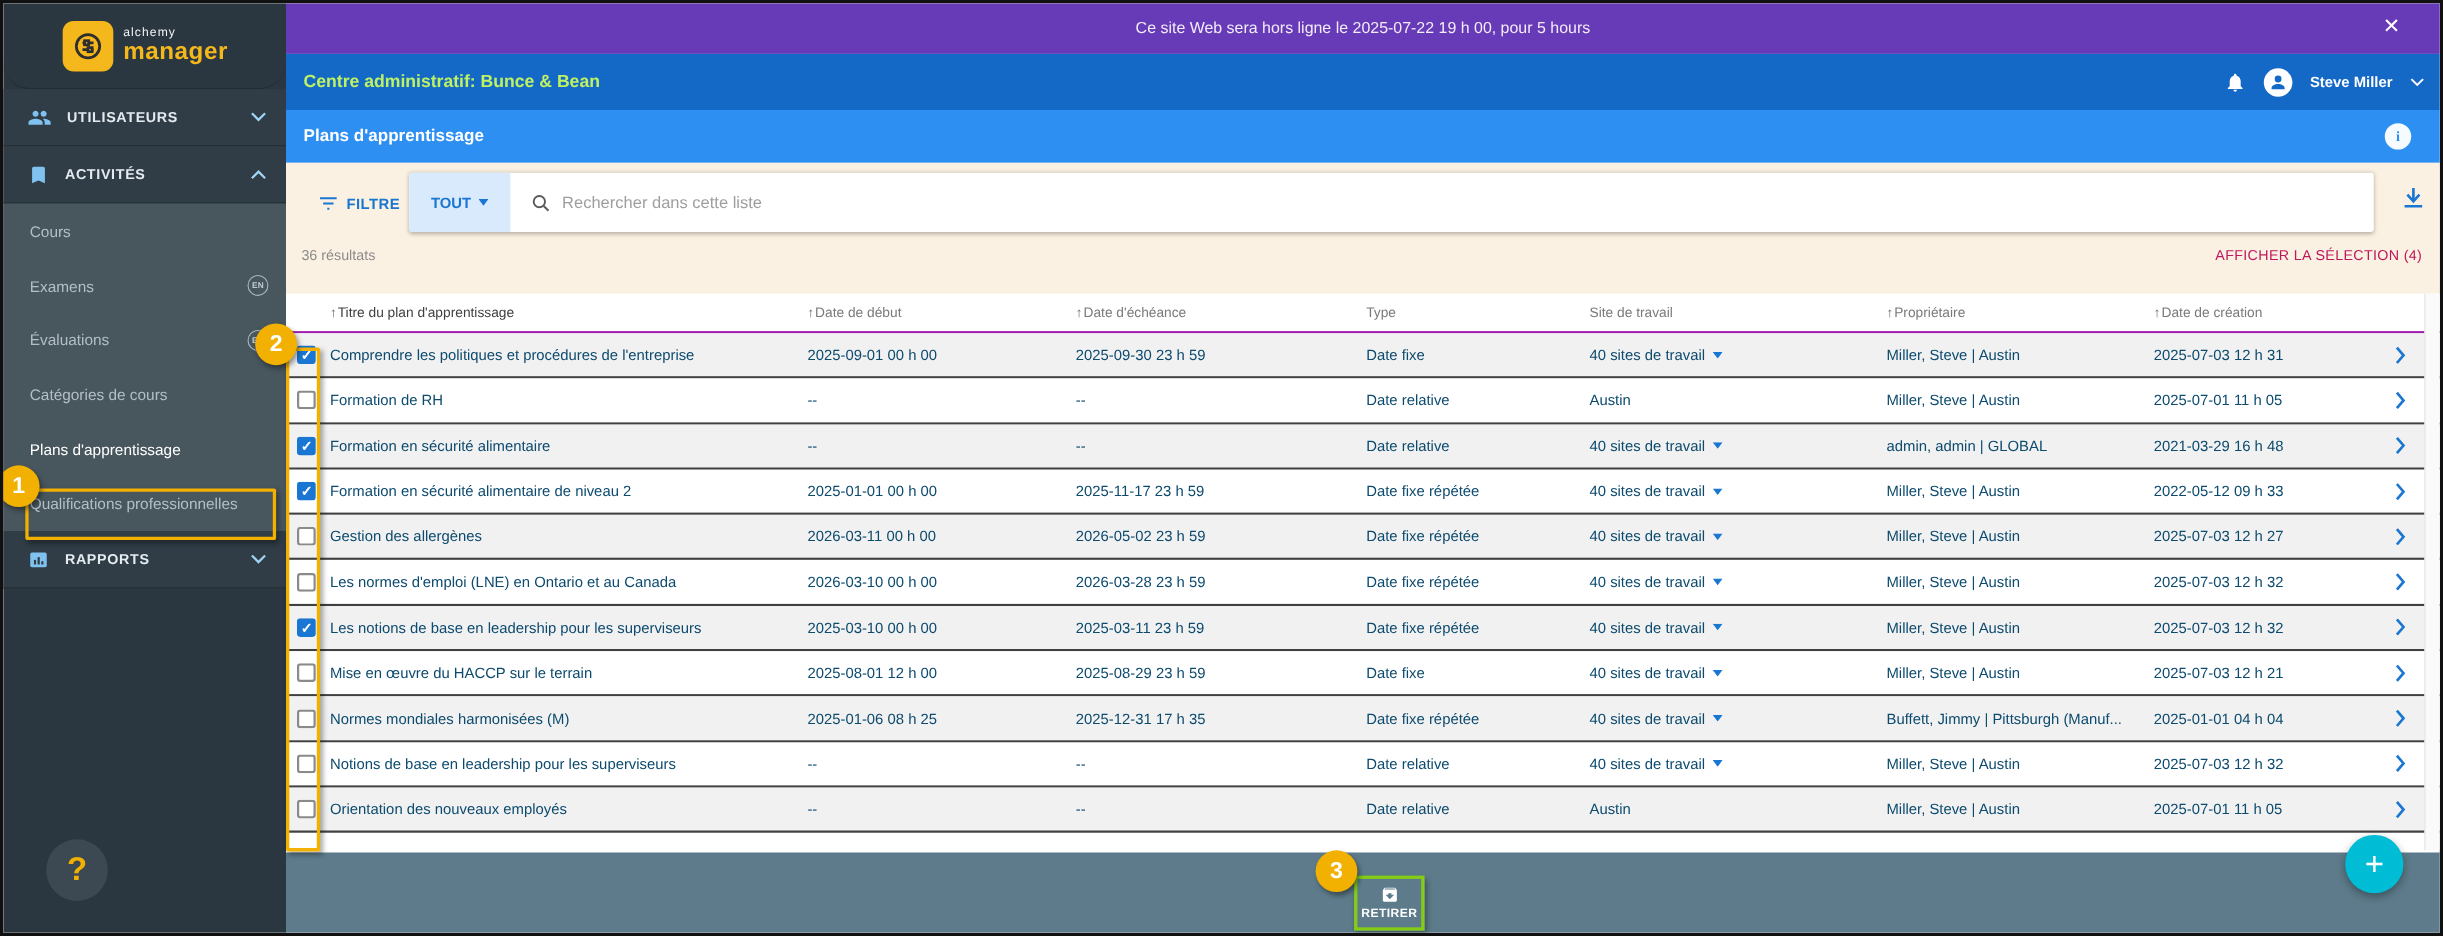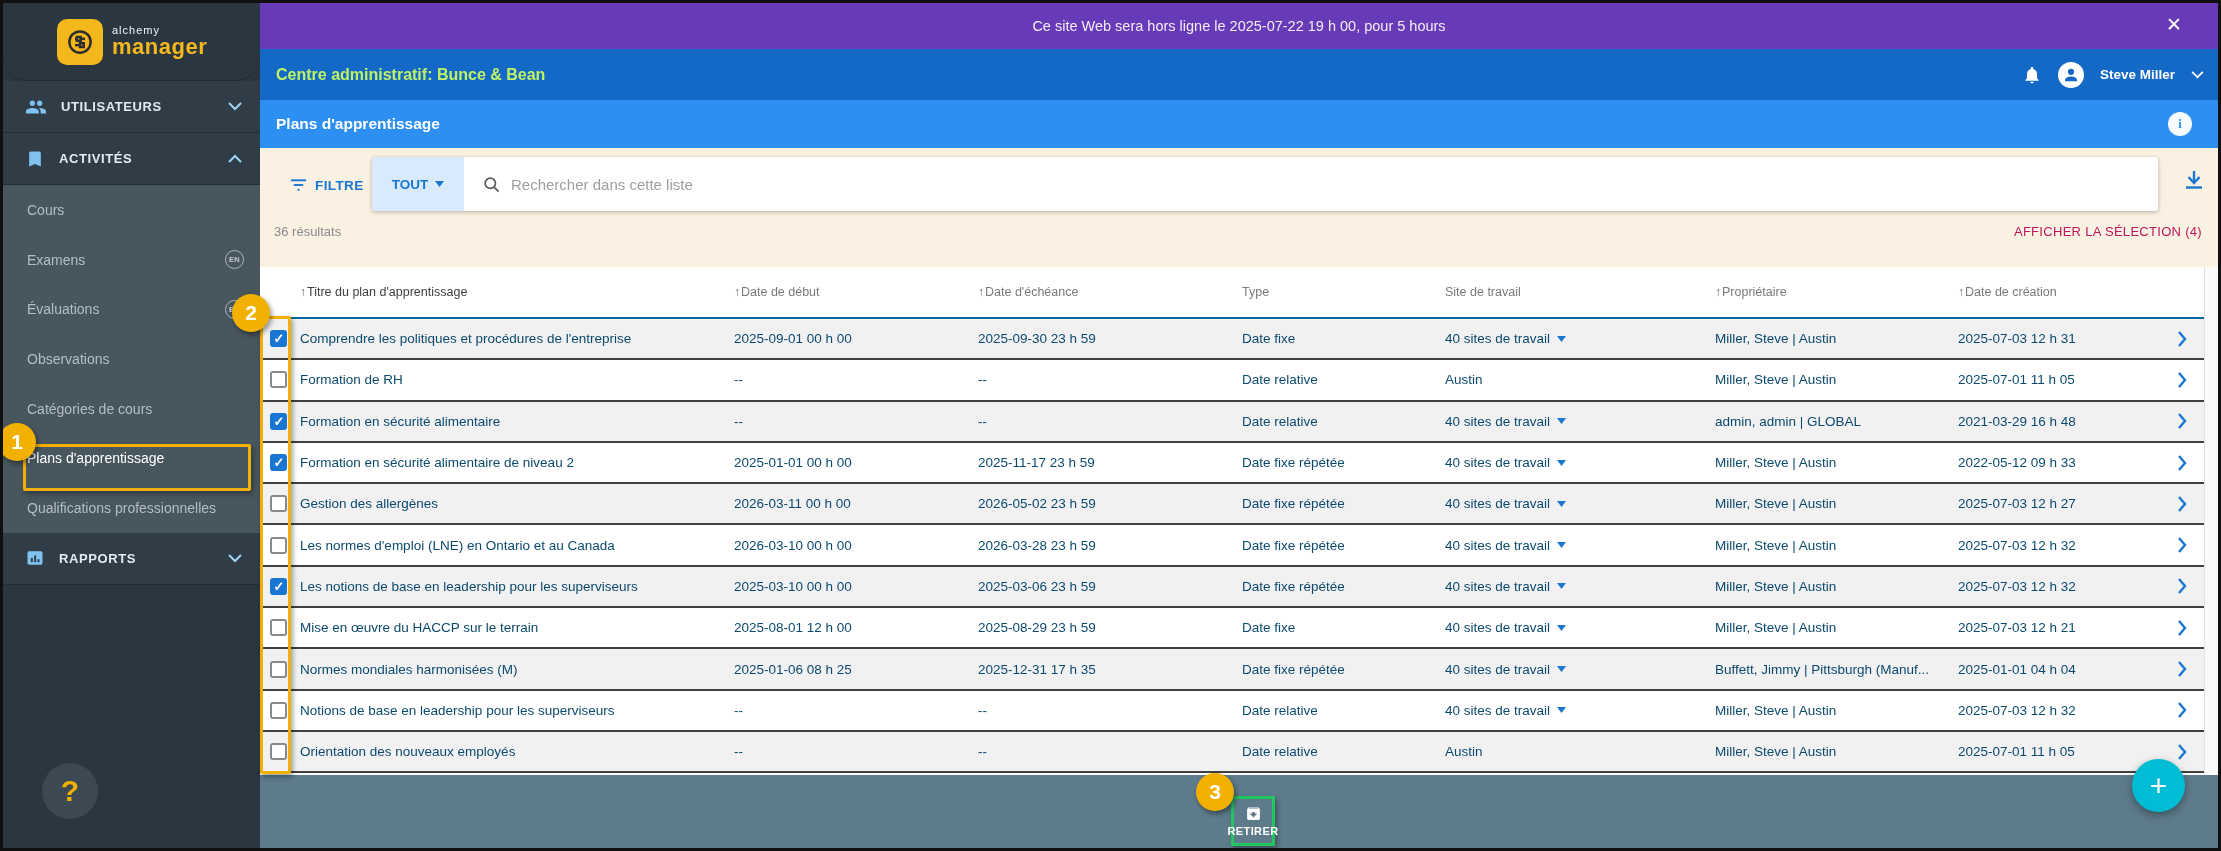--- a/index.html
+++ b/index.html
@@ -54,39 +54,39 @@
   .search-glyph { margin:0 10px 0 18px; flex:none; }
   .searchbar input { border:none; outline:none; flex:1; font-size:15px; color:#333; background:transparent; font-family:inherit; }
   .searchbar input::placeholder { color:#9e9e9e; }
   .download-btn { position:absolute; right:14px; top:22px; cursor:pointer; }
   .results-row { position:absolute; left:14px; right:16px; top:76px; display:flex; justify-content:space-between; align-items:center; }
   .results-count { color:#8b8b8b; font-size:13px; }
   .selection-link { color:#be185d; font-size:13px; font-weight:normal; letter-spacing:.3px; cursor:pointer; }
 
   
   .tgrid { display:grid; grid-template-columns:36px 434px 244px 264px 203px 270px 243px 206px 1fr 14px; align-items:center; }
-  .table-head { height:52px; background:#fff; border-bottom:2px solid #0369a1; font-size:12.5px; color:#7a7a7a; }
+  .table-head { height:36px; background:#fff; border-bottom:2px solid #a21caf; font-size:12.5px; color:#7a7a7a; }
   .table-head .th { white-space:nowrap; overflow:hidden; padding-left:4px; }
   .table-head .th-first { color:#3f3f3f; }
   .sort { color:#666; font-size:12px; margin-right:1px; }
   .tbody { }
   .trow { height:41.3px; background:#fff; border-bottom:2px solid #404040; font-size:13.5px; color:#0c4a6e; cursor:pointer; }
   .trow.shaded { background:#f1f1f1; }
   .trow > div { white-space:nowrap; overflow:hidden; text-overflow:ellipsis; padding-left:4px; padding-right:6px; }
   .cell-check { display:flex; justify-content:center; padding:0 !important; }
   .checkbox { width:17px; height:17px; border:2px solid #8a8a8a; border-radius:3px; background:#fff; position:relative; cursor:pointer; }
   .checkbox.checked { background:#1976d2; border-color:#1976d2; }
   .checkbox.checked::after { content:"✓"; position:absolute; left:2px; top:-1px; color:#fff; font-size:13px; font-weight:bold; }
   .site-cell { display:flex; align-items:center; gap:7px; }
   .cell-chevron { display:flex; justify-content:center; padding:0 !important; }
   .scroll-strip { position:absolute; right:0; top:264px; width:14px; height:506px; background:#fafafa; border-left:1px solid #e2e2e2; }
 
   
   .bottombar { position:absolute; left:0; right:0; top:772px; bottom:0; background:#5d7b8a; }
-  .retirer-btn { position:absolute; left:971px; top:21px; width:44px; height:50px; border:3px solid #22c55e;
+  .retirer-btn { position:absolute; left:971px; top:21px; width:64px; height:50px; border:3px solid #84cc16;
                  box-shadow:2px 3px 5px rgba(0,0,0,.35); display:flex; flex-direction:column; align-items:center;
                  justify-content:center; gap:3px; cursor:pointer; }
   .retirer-label { color:#fff; font-size:11px; font-weight:bold; letter-spacing:.4px; }
   .fab { position:absolute; left:2129px; top:756px; width:53px; height:53px; border-radius:50%; background:#00bcd4;
          color:#fff; font-size:30px; display:flex; align-items:center; justify-content:center;
          box-shadow:0 3px 8px rgba(0,0,0,.35); cursor:pointer; z-index:9; }
 
   
   .callout { position:absolute; width:38px; height:38px; border-radius:50%; background:#f2b100; color:#fff;
              font-size:21px; font-weight:bold; display:flex; align-items:center; justify-content:center;
@@ -146,24 +146,20 @@
     <span class="grow">Cours</span>
 
   </div>
         <div class="subitem">
     <span class="grow">Examens</span>
     <span class="globe">EN</span>
   </div>
         <div class="subitem">
     <span class="grow">Évaluations</span>
     <span class="globe">EN</span>
-  </div>
-        <div class="subitem">
-    <span class="grow">Observations</span>
-
   </div>
         <div class="subitem">
     <span class="grow">Catégories de cours</span>
 
   </div>
         <div class="subitem active">
     <span class="grow">Plans d'apprentissage</span>
 
   </div>
         <div class="subitem">
@@ -409,21 +405,21 @@
             </svg>
     </div>
     <div></div>
   </div>
         <div class="trow tgrid shaded">
     <div class="cell-check">
             <span class="checkbox checked"></span>
           </div>
     <div>Les notions de base en leadership pour les superviseurs</div>
     <div>2025-03-10 00 h 00</div>
-    <div>2025-03-06 23 h 59</div>
+    <div>2025-03-11 23 h 59</div>
     <div>Date fixe répétée</div>
     <div class="site-cell">
       <span>40 sites de travail</span>
       <svg width="9" height="6" viewBox="0 0 9 6">
               <polygon points="0,0 9,0 4.5,6" fill="#1976d2"></polygon>
             </svg>
     </div>
     <div>Miller, Steve | Austin</div>
     <div>2025-07-03 12 h 32</div>
     <div class="cell-chevron">

